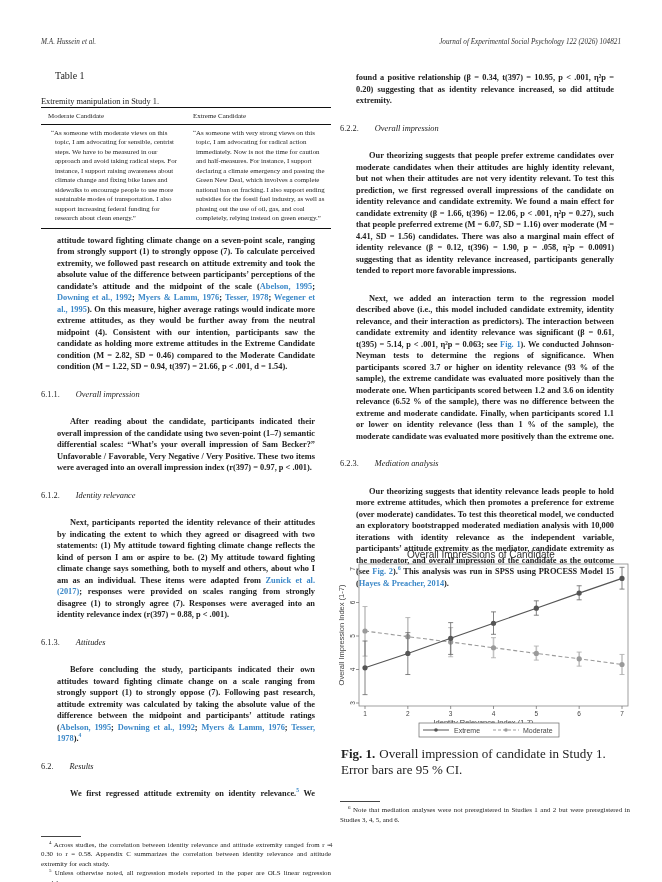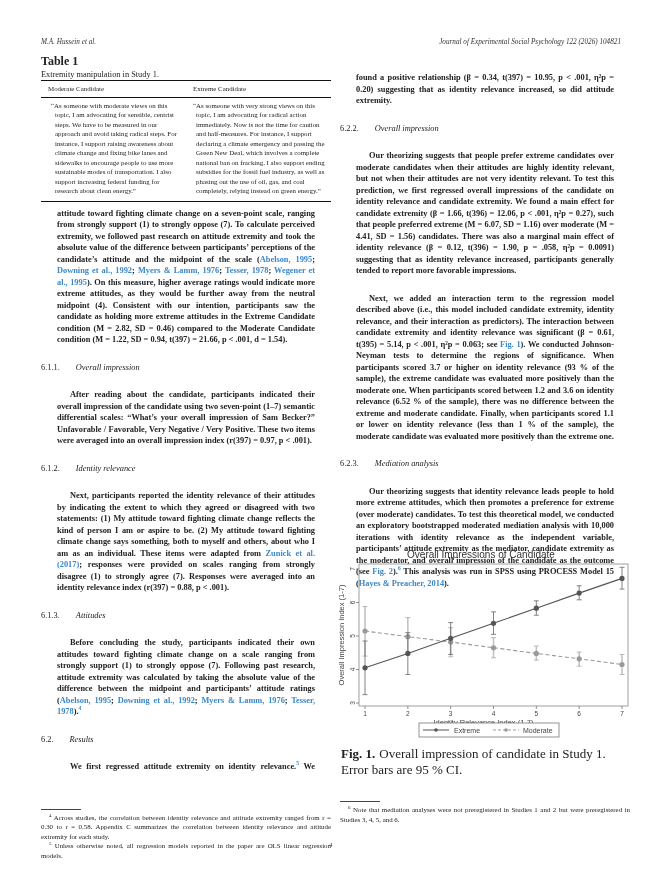--- a/index.html
+++ b/index.html
@@ -9,21 +9,21 @@
   .hdr.left { left: 41px; }
   .hdr.right { right: 41px; }
   .col { position: absolute; top: 56px; width: 290px; font-size: 8.35px; line-height: 11.5px; }
   .col.left { left: 41px; }
   .col.right { left: 340px; }
   .just { text-align: justify; margin: 16px; font-weight: bold; }
   .indent { text-indent: 13px; }
   .link { color: #3b88c8; }
   .h-sec { font-style: italic; margin: 10px 0 0 0; }
   .h-sec .num { font-style: normal; margin-right: 16px; }
-  .tbl-title { font-weight: bold; font-size: 12px; margin: 0; }
+  .tbl-title { font-weight: normal; font-size: 10px; margin: 14px; }
   .tbl-cap { font-size: 8.35px; margin: 1px 0 0 0; }
   table.t1 { width: 290px; border-collapse: collapse; font-size: 6.9px; line-height: 9.5px; }
   table.t1 th { font-weight: normal; text-align: left; padding: 3px 4px 3px 7px; border-top: 1px solid #111; border-bottom: 1px solid #111; }
   table.t1 td { vertical-align: top; padding: 3px 4px 5px 7px; border-bottom: 1px solid #111; }
   table.t1 td .q { display: block; padding-left: 7px; text-indent: -4px; }
   .fn-rule { width: 40px; border-top: 0.8px solid #444; margin: 0 0 3px 0; }
   .fn { font-size: 6.9px; line-height: 9.6px; text-align: justify; margin: 0; }
   .fn sup, .body-sup { font-size: 5px; vertical-align: super; line-height: 0; }
   .sup-link { color: #3b88c8; font-size: 5.5px; vertical-align: super; line-height: 0; }
   .pageno { position: absolute; top: 841px; left: 329px; font-size: 7px; color: #444; }

